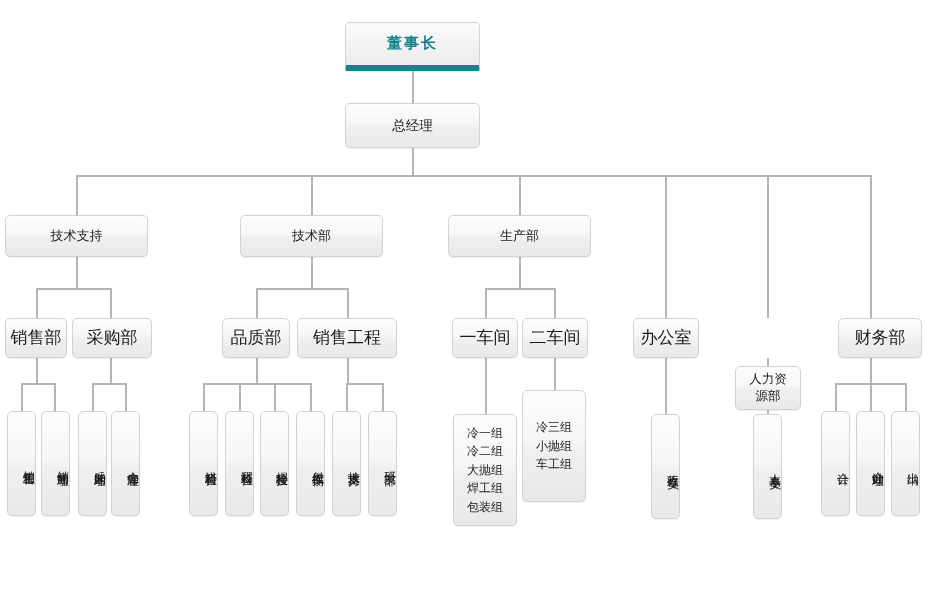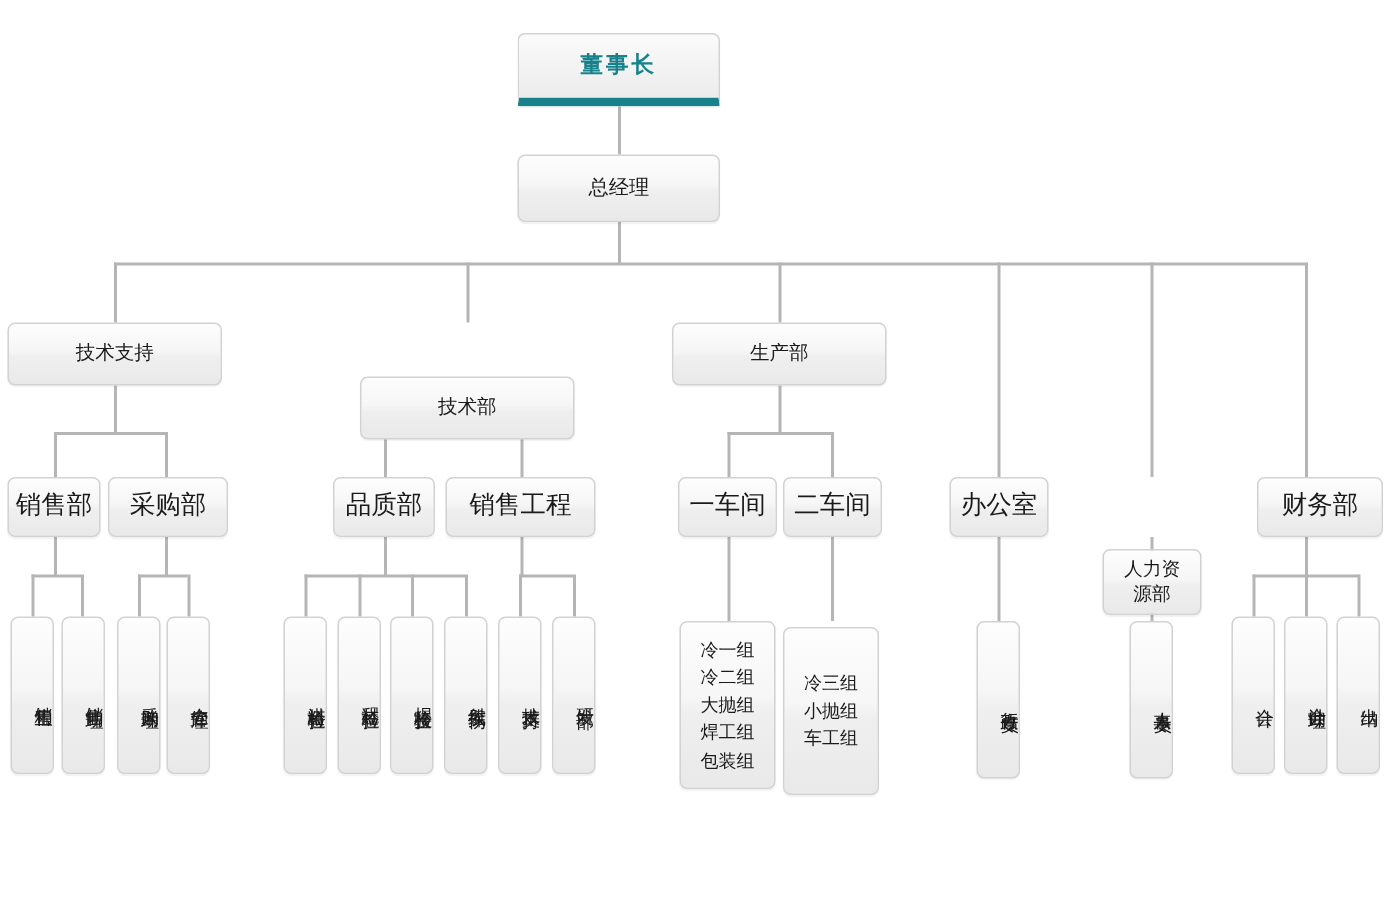--- a/index.html
+++ b/index.html
@@ -142,21 +142,21 @@
     <span class="lbl">总经理</span>
   </div>
 
   <div class="node root" style="left:345px;top:22px;width:135px;height:49px;">
     <span class="lbl">董事长</span>
   </div>
 
   <div class="node lv3" style="left:5px;top:215px;width:143px;height:42px;">
     <span class="lbl">技术支持</span>
   </div>
-  <div class="node lv3" style="left:240px;top:215px;width:143px;height:42px;margin-top:36px;">
+  <div class="node lv3" style="left:240px;top:215px;width:143px;height:42px;">
     <span class="lbl">技术部</span>
   </div>
   <div class="node lv3" style="left:448px;top:215px;width:143px;height:42px;">
     <span class="lbl">生产部</span>
   </div>
 
   <div class="node lv4" style="left:5px;top:318px;width:62px;height:40px;">
     <span class="lbl">销售部</span>
   </div>
   <div class="node lv4" style="left:72px;top:318px;width:80px;height:40px;justify-content:flex-end;">
@@ -217,21 +217,21 @@
     <span class="lbl">研发部</span>
   </div>
 
   <div class="node leafh" style="left:453px;top:414px;width:64px;height:112px;">
     <span class="lbl">冷一组
 冷二组
 大抛组
 焊工组
 包装组</span>
   </div>
-  <div class="node leafh" style="left:522px;top:418px;width:64px;height:112px;">
+  <div class="node leafh" style="left:522px;top:390px;width:64px;height:112px;">
     <span class="lbl">冷三组
 小抛组
 车工组</span>
   </div>
 
   <div class="node leafv" style="left:651px;top:414px;width:29px;height:105px;">
     <span class="lbl">行政专员</span>
   </div>
   <div class="node leafv" style="left:753px;top:414px;width:29px;height:105px;">
     <span class="lbl">人事专员</span>

